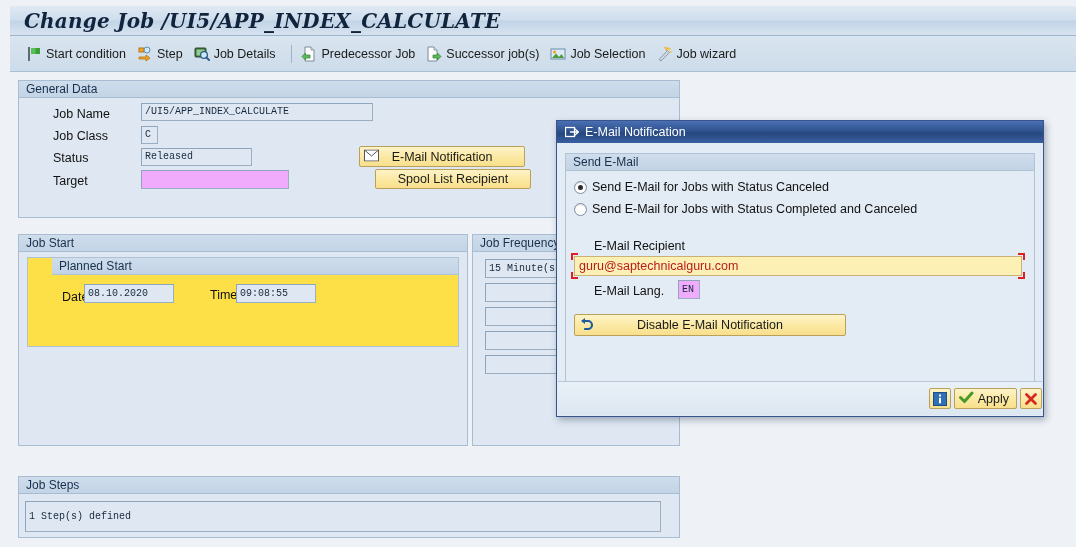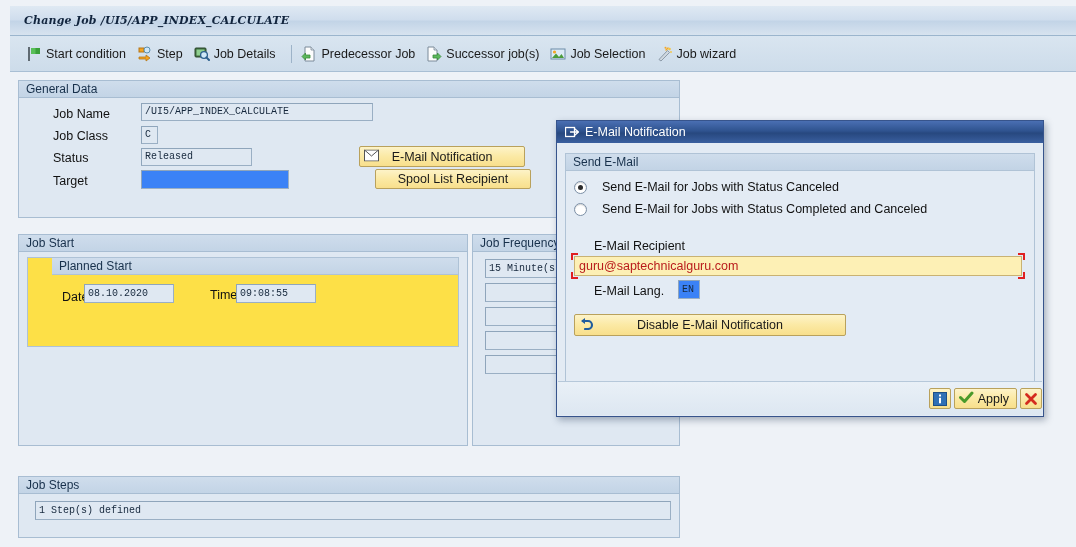--- a/index.html
+++ b/index.html
@@ -24,21 +24,21 @@
     left: 10px; top: 6px;
     width: 1066px; height: 30px;
     background: linear-gradient(to bottom, #dfe9f3 0%, #cfdded 48%, #c2d4e7 52%, #d7e3ef 100%);
     border-bottom: 1px solid #9bb5cd;
     display: flex; align-items: center;
   }
   .titlebar .title {
     font-family: "DejaVu Serif", serif;
     font-style: italic;
     font-weight: bold;
-    font-size: 11px;
+    font-size: 20px;
     color: #11243d;
     letter-spacing: .2px;
     padding-left: 14px;
     white-space: nowrap;
   }
 
   
   .toolbar {
     position: absolute;
     left: 10px; top: 36px;
@@ -114,21 +114,21 @@
     border-left-color: #8fa5bb;
     font-family: "Liberation Mono", monospace;
     font-size: 10px;
     color: #16283d;
     padding: 0 3px;
     line-height: 1;
     display: flex; align-items: center;
     overflow: hidden;
     white-space: nowrap;
   }
-  .fld.white { background: #3b82f6; }
+  .fld.white { background: #f0abfc; }
 
   
   .ybtn {
     position: absolute;
     background: linear-gradient(to bottom, #fdf3c8 0%, #fbe9a4 50%, #f8df8c 100%);
     border: 1px solid #b9a15c;
     border-radius: 2px;
     font-size: 12.5px;
     color: #1a1a1a;
     display: flex; align-items: center; justify-content: center;
@@ -171,21 +171,21 @@
     height: 17px;
     background: linear-gradient(to bottom,#cfddec 0%,#c2d3e5 100%);
     border-bottom: 1px solid #b0c3d6;
     font-size: 12px; color: #17304b;
     padding-left: 7px; line-height: 16px;
   }
 
   
   .radio-row {
     position: absolute;
-    display: flex; align-items: center; gap: 15px;
+    display: flex; align-items: center; gap: 5px;
     font-size: 12.5px; color: #111;
     white-space: nowrap;
     cursor: default;
   }
   .rdo {
     width: 13px; height: 13px; border-radius: 50%;
     background: #fff;
     border: 1px solid #7b8fa6;
     box-shadow: inset 0 1px 1px rgba(0,0,0,.18);
     position: relative; flex: 0 0 13px;
@@ -365,21 +365,21 @@
 
     <div class="fld" style="left:12px; top:24px; width:130px; height:19px;">15 Minute(s)</div>
     <div class="fld" style="left:12px; top:48px; width:130px; height:19px;"></div>
     <div class="fld" style="left:12px; top:72px; width:130px; height:19px;"></div>
     <div class="fld" style="left:12px; top:96px; width:130px; height:19px;"></div>
     <div class="fld" style="left:12px; top:120px; width:130px; height:19px;"></div>
   </div>
 
   <div class="group" style="left:18px; top:476px; width:662px; height:62px;">
     <div class="grouphdr">Job Steps</div>
-    <div class="fld" style="left:16px; top:24px; width:636px; height:19px;">1 Step(s) defined</div>
+    <div class="fld" style="left:6px; top:24px; width:636px; height:31px;">1 Step(s) defined</div>
   </div>
 
   <div class="dialog" style="left:556px; top:120px; width:488px; height:297px;">
 
     <div class="dlg-title">
       <span style="display:flex;">
         <svg width="14" height="12" viewBox="0 0 14 12">
           <rect x=".5" y="1.5" width="9" height="9" fill="none" stroke="#ffffff" stroke-width="1.3"></rect>
           <path d="M5.5 6 H13 M10 3 L13.5 6 L10 9" fill="none" stroke="#ffffff" stroke-width="1.3" stroke-linecap="round" stroke-linejoin="round"></path>
         </svg>

